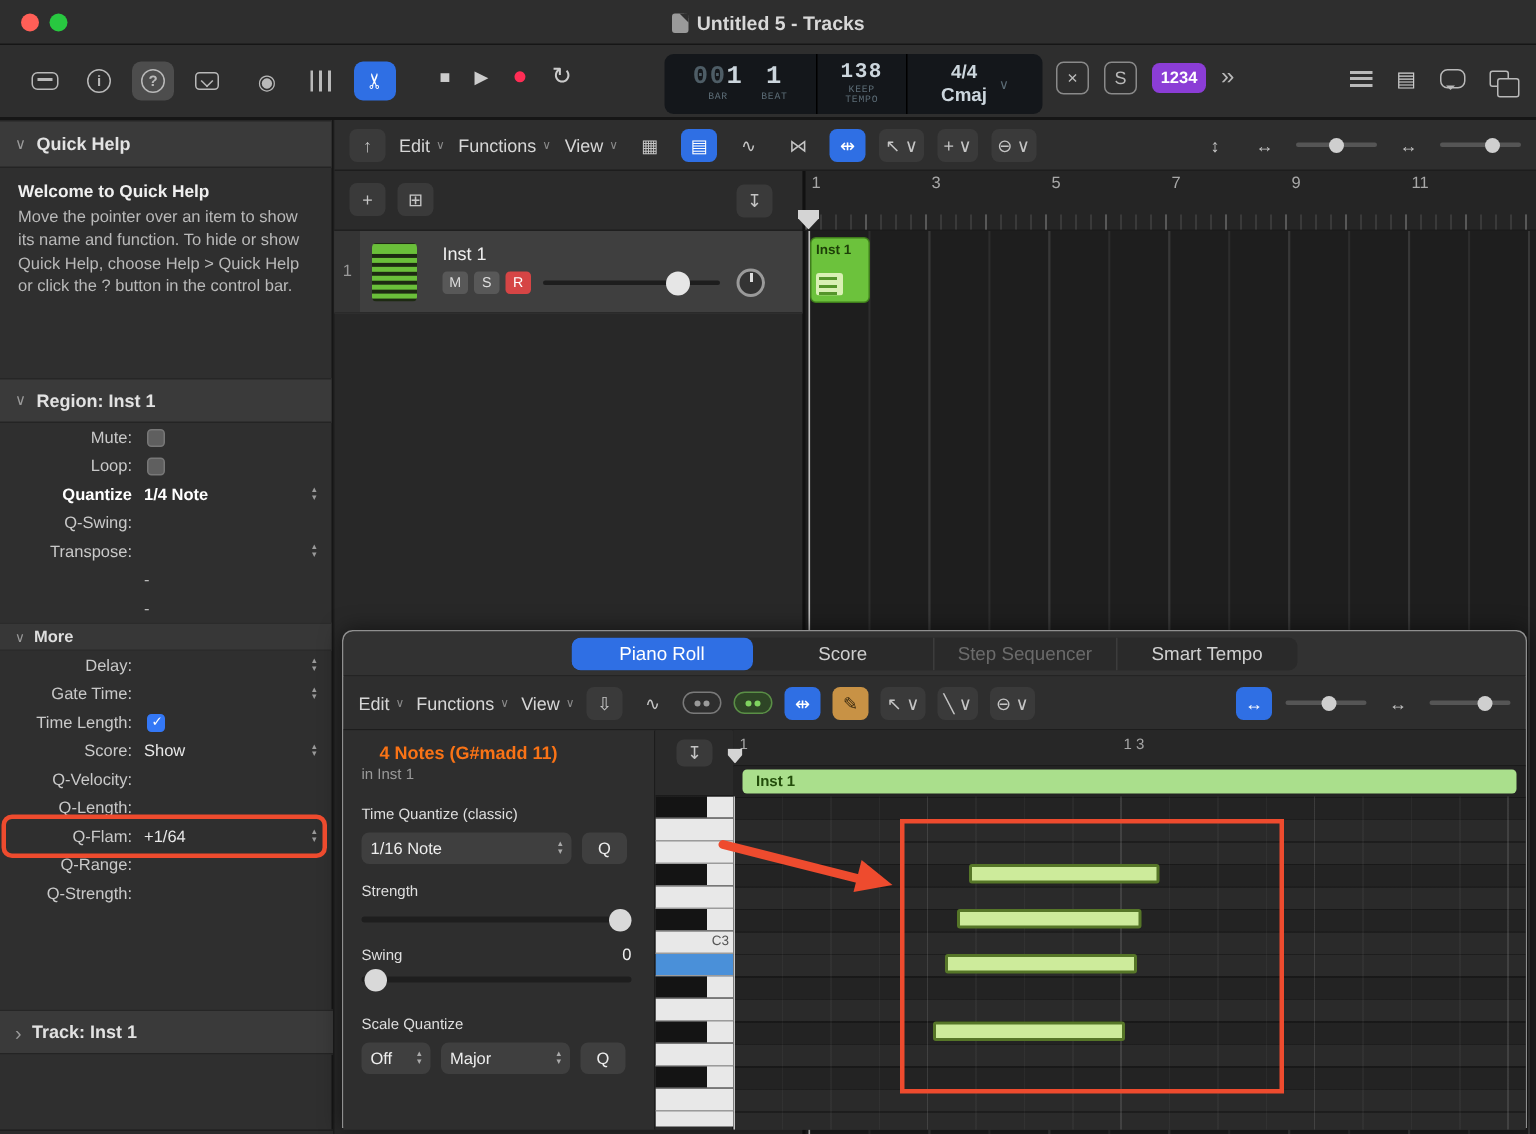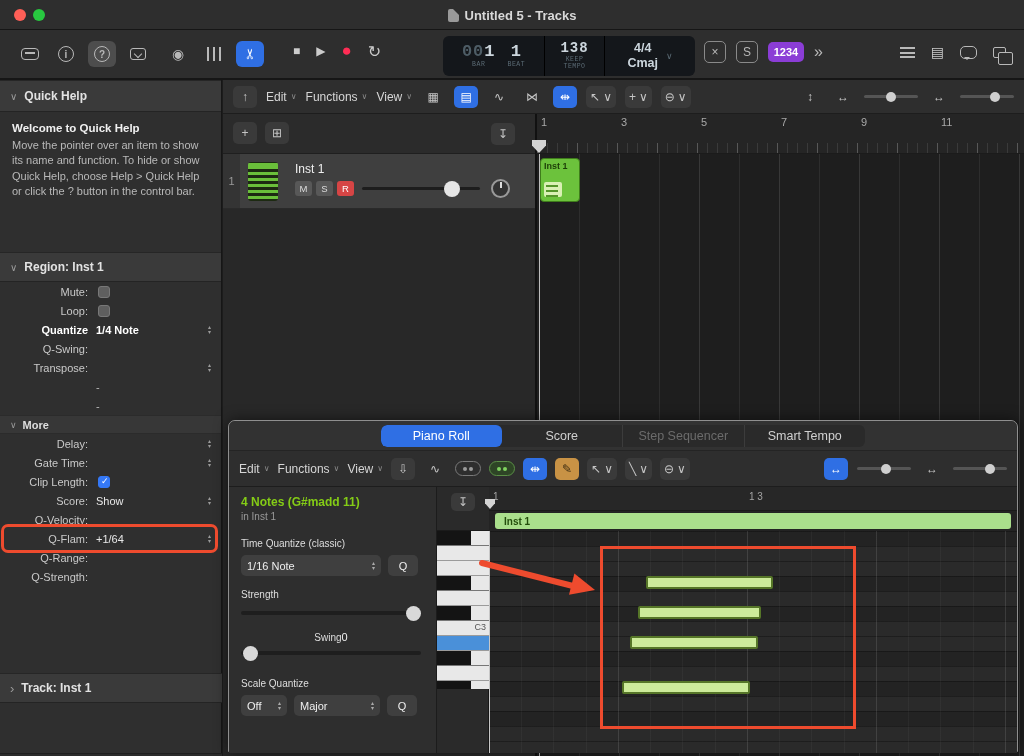--- a/index.html
+++ b/index.html
@@ -164,43 +164,43 @@
   .pr-tab.disabled { color:#6b6b6b; }
   .pr-toolbar { position:absolute; left:0; top:30px; width:100%; height:36px; gap:8px; }
   .pill-icon { width:26px; height:15px; border:1.5px solid #7a7a7a; border-radius:8px; display:inline-flex;
            align-items:center; justify-content:center; gap:2px; }
   .pill-icon i { width:4px; height:4px; border-radius:50%; background:#9a9a9a; }
   .pill-icon.green { background:#2e4526; border-color:#5a8f46; }
   .pill-icon.green i { background:#7fd35f; }
   .pr-body { position:absolute; left:0; top:66px; width:788px; height:266px; background:#2e2e2e; }
   .pr-inspector { position:absolute; left:0; top:0; width:208px; height:266px; background:#2e2e2e;
            border-right:1px solid #1c1c1c; padding:8px 12px 0 12px; }
-  .sel-title { color:#84cc16; font-size:12px; font-weight:bold; }
+  .sel-title { color:#f97316; font-size:12px; font-weight:bold;margin-left:12px; }
   .sel-sub { color:#9a9a9a; font-size:10px; margin-top:2px; }
   .insp-label { color:#dedede; font-size:10px; }
   .tq-label { margin-top:16px; }
   .dd-row { margin-top:6px; display:flex; gap:7px; }
   .dropdown { height:21px; background:#3f3f3f; border-radius:5px; color:#eee; font-size:11px;
            display:inline-flex; align-items:center; padding:0 6px; justify-content:space-between; }
   .dropdown .stepper-icon { display:flex; flex-direction:column; color:#aaa; font-size:6px; line-height:4.5px; margin-left:6px; }
   .dd-tq { width:140px; }
   .q-btn { width:30px; height:21px; background:#3f3f3f; border-radius:5px; color:#eee; font-size:11px;
            display:inline-flex; align-items:center; justify-content:center; }
   .strength-label { margin-top:13px; }
   .insp-slider { position:relative; margin-top:11px; width:180px; height:4px; background:#1e1e1e; border-radius:2px; }
   .insp-slider .knob { position:absolute; top:-5.5px; width:15px; height:15px; border-radius:50%; background:#d9d9d9; }
-  .swing-row { margin-top:16px; display:flex; width:180px; justify-content:center; align-items:center; }
+  .swing-row { margin-top:16px; display:flex; width:180px; justify-content:space-between; align-items:center; }
   .swing-val { color:#eee; font-size:11px; }
   .scale-label { margin-top:23px; }
   .dd-off { width:46px; } .dd-major { width:86px;align-items:center; }
   .pr-keys-col { position:absolute; left:208px; top:0; width:52px; height:266px; background:#2a2a2a;
            border-right:1px solid #161616; }
   .keys-corner { position:absolute; left:0; top:0; width:52px; height:44px; background:#2a2a2a;
            border-bottom:1px solid #1b1b1b; display:flex; align-items:flex-start; justify-content:center; padding-top:6px; }
-  .piano-keys { position:absolute; left:0; top:44px; width:52px; height:158px; overflow:hidden; }
+  .piano-keys { position:absolute; left:0; top:44px; width:52px; height:220px; overflow:hidden; }
   .piano-key { position:relative; width:52px; height:15px; background:#e8e8e8; border-bottom:1px solid #9b9b9b; }
   .piano-key.black { background:linear-gradient(to right,#141414 0 66%,#e8e8e8 66%); border-bottom-color:#777; }
   .piano-key.selected { background:#4a90d9; }
   .key-label { position:absolute; right:3px; top:1px; font-size:9px; color:#555; }
   .pr-grid { position:absolute; left:260px; top:0; width:528px; height:266px; }
   .pr-ruler { position:absolute; left:0; top:0; width:528px; height:24px; background:#272727; border-bottom:1px solid #1a1a1a; }
   .pr-ruler-label { position:absolute; top:4px; color:#a5a5a5; font-size:10px; }
   .pr-regionbar { position:absolute; left:0; top:24px; width:528px; height:20px; background:#232323; }
   .pr-regionbar .bar { position:absolute; left:6px; right:6px; top:2px; bottom:2px; background:#aadf8c;
            border-radius:3px; display:flex; align-items:center; padding-left:9px; }
@@ -416,21 +416,21 @@
 
           <span class="param-value"></span>
           <span class="stepper-icon">
             <b>▴</b>
             <b>▾</b>
           </span>
         </div>
 
         <div class="param-row checkbox checked">
 
-          <span class="param-label">Clip Length:</span>
+          <span class="param-label">Time Length:</span>
           <span class="checkbox"></span>
           <span class="param-value"></span>
 
         </div>
 
         <div class="param-row stepper">
 
           <span class="param-label">Score:</span>
 
           <span class="param-value">Show</span>
@@ -441,20 +441,27 @@
         </div>
 
         <div class="param-row plain">
 
           <span class="param-label">Q-Velocity:</span>
 
           <span class="param-value"></span>
 
         </div>
 
+        <div class="param-row plain">
+
+          <span class="param-label">Q-Length:</span>
+
+          <span class="param-value"></span>
+
+        </div>
 
         <div class="param-row stepper highlight">
 
           <span class="param-label">Q-Flam:</span>
 
           <span class="param-value">+1/64</span>
           <span class="stepper-icon">
             <b>▴</b>
             <b>▾</b>
           </span>

